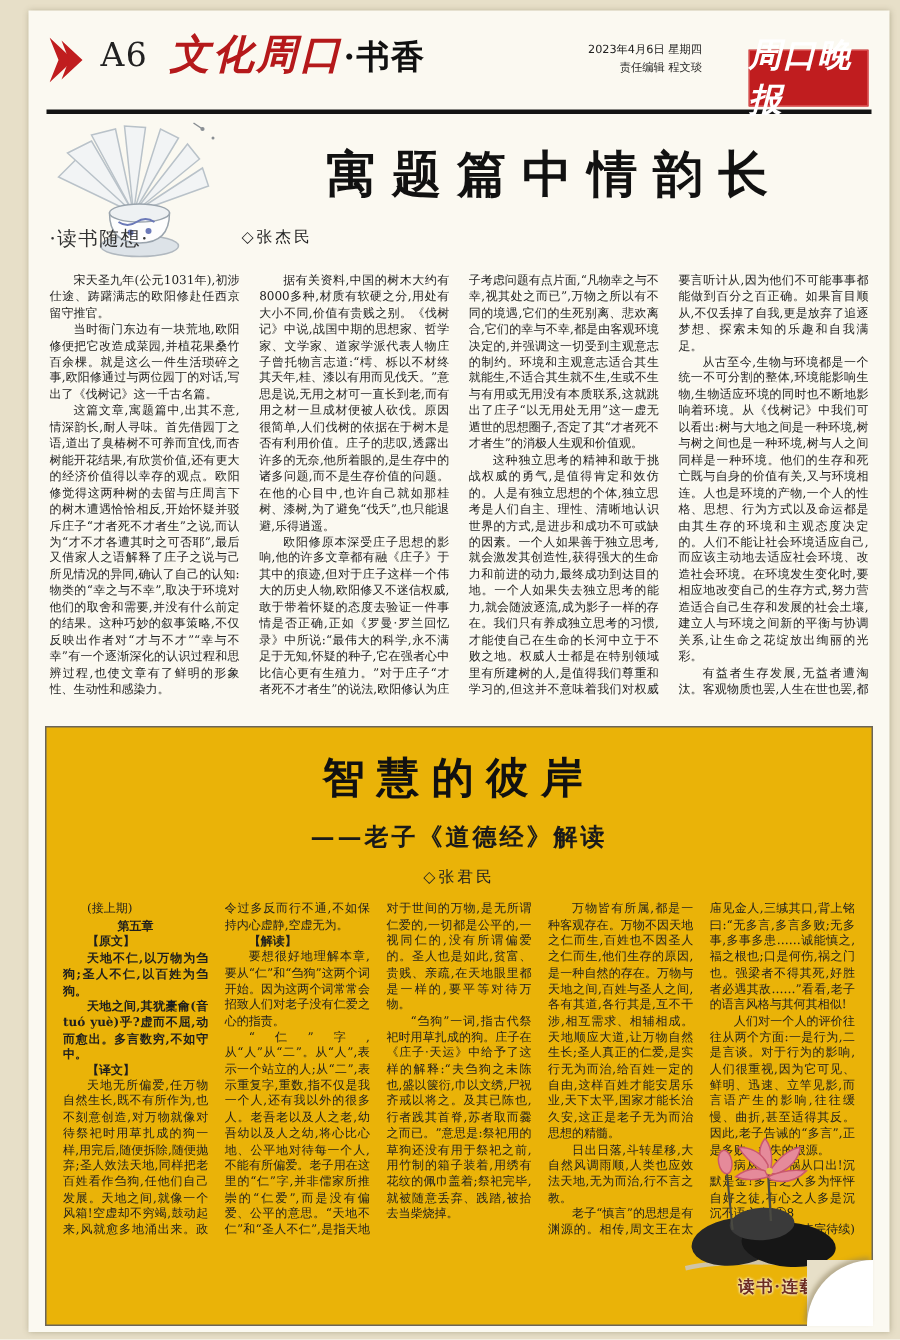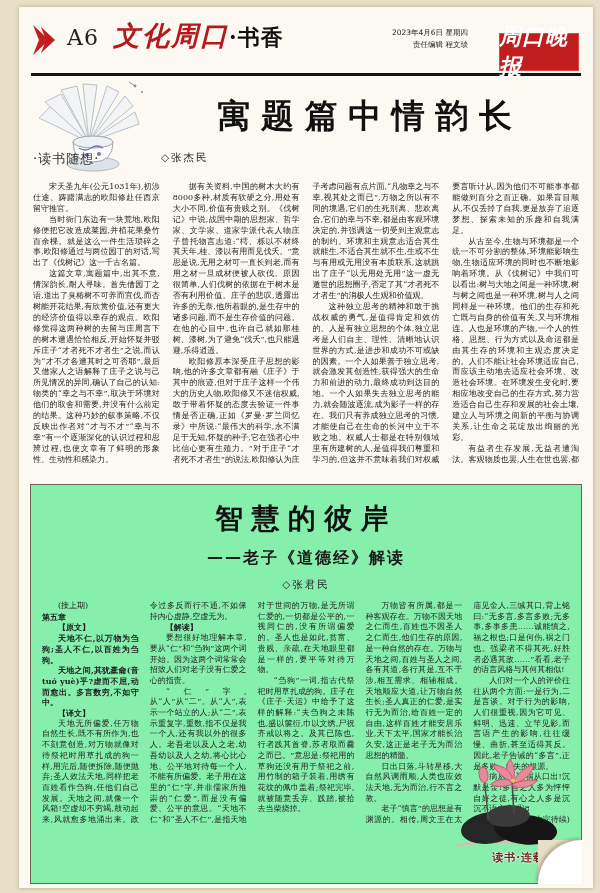--- a/index.html
+++ b/index.html
@@ -27,35 +27,35 @@
   .a1-head{height:92px;position:relative;}
   .illus1{position:absolute;left:-2px;top:-2px;width:120px;height:100px;}
   .illus1-label{position:absolute;left:0px;top:68px;font-size:13px;color:#333;letter-spacing:1px;}
   .a1-title{margin-left:128px;text-align:center;font-size:33px;font-weight:bold;color:#111;
             letter-spacing:.32em;padding-top:12px;}
   .a1-author{margin-left:128px;font-size:10.5px;color:#222;padding-top:12px;letter-spacing:2px;}
   .a1-body{margin-top:8px;height:290px;overflow:hidden;column-count:4;column-gap:13px;
            font-size:8px;line-height:10.9px;color:#1e1e1e;text-align:justify;}
   
   .a2{position:relative;margin:12px 11px 0;border:1px solid #6b6558;height:398px;
-      padding:0 11px;background:#86efac;}
+      padding:0 11px;background:#eab308;}
   .a2-title{text-align:center;font-size:28px;font-weight:bold;color:#111;letter-spacing:.3em;padding-top:15px;}
   .a2-sub{text-align:center;font-size:16px;font-weight:600;color:#1a1a1a;padding-top:10px;letter-spacing:2px;}
   .a2-author{text-align:center;font-size:10.5px;color:#222;padding-top:9px;letter-spacing:2px;}
   .a2-body{margin-top:9px;height:272px;overflow:hidden;column-count:5;column-gap:11px;
            font-size:8px;line-height:10.7px;color:#1e1e1e;text-align:justify;}
   .lotus{position:absolute;right:10px;bottom:4px;width:118px;height:128px;}
   .lotus-label{position:absolute;right:36px;bottom:18px;font-size:11px;font-weight:bold;color:#6d2c20;
                letter-spacing:1px;text-shadow:0 0 2px #fff,0 0 2px #fff;}
   .curl{position:absolute;right:-1px;bottom:-1px;width:44px;height:44px;background:#e7dfc8;}
   .curl::after{content:"";position:absolute;right:0;bottom:0;width:44px;height:44px;background:#fff;
                border-top-left-radius:100%;box-shadow:-2px -2px 3px rgba(140,125,90,.5);}
   
   .para{text-indent:2em;margin:0;}
-  .c-center{text-align:left;text-indent:0;font-weight:bold;}
+  .c-center{text-align:center;text-indent:0;font-weight:bold;}
   .c-label{font-weight:bold;}
   .c-noindent{text-indent:2em;}
   .c-verse{font-weight:700;}
   .c-right{text-align:right;text-indent:0;}
 </style>
 </head>
 <body>
 
 <div class="page">
   <div class="paper">

